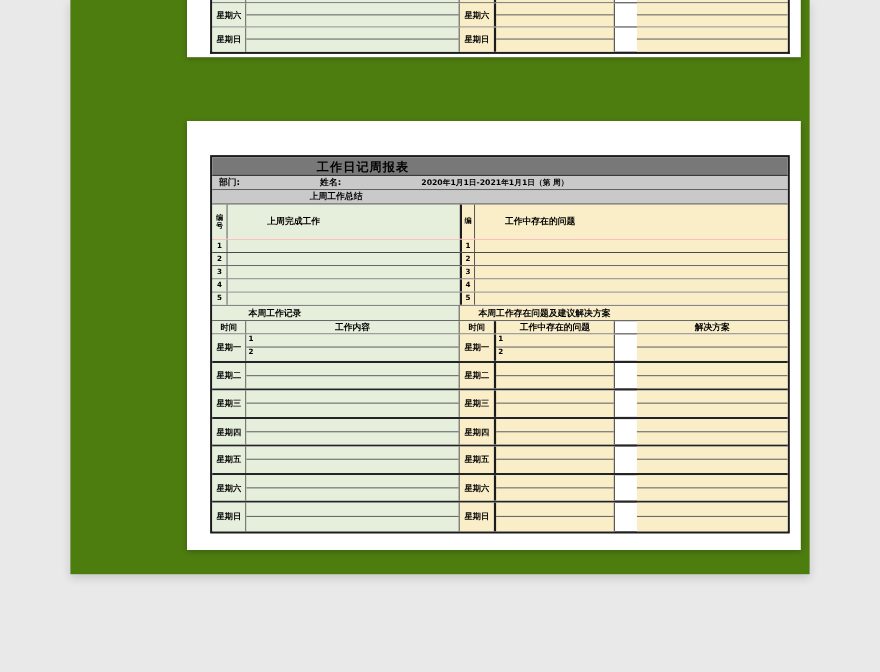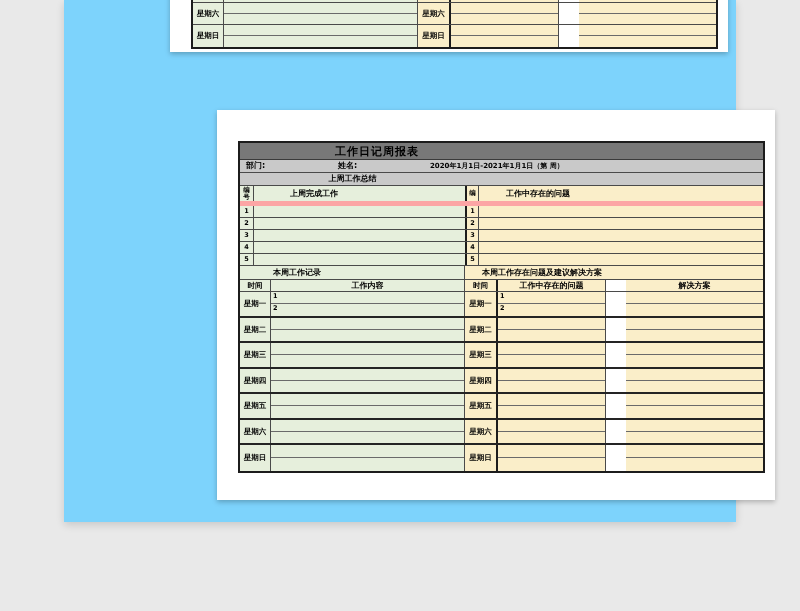--- a/index.html
+++ b/index.html
@@ -5,29 +5,29 @@
   html,body{margin:0;padding:0;}
   body{
     width:800px;height:611px;overflow:hidden;
     background:#e9e9e9;
     font-family:"DejaVu Sans","Liberation Sans",sans-serif;
     color:#000;
     position:relative;
   }
   .card{
     position:absolute;left:64px;top:0;width:672px;height:522px;
-    background:#7dd3fc;
+    background:#4d7c0f;
     box-shadow:0 3px 8px rgba(0,0,0,0.14);
   }
   .page{
     position:absolute;background:#ffffff;
     box-shadow:0 2px 5px rgba(0,0,0,0.25);
   }
   #page1{left:106px;top:-14px;width:558px;height:66px;}
-  #page2{left:106px;top:110px;width:558px;height:390px;margin-left:47px;}
+  #page2{left:106px;top:110px;width:558px;height:390px;}
 
   .tbl{position:absolute;box-sizing:content-box;}
   #tbl1{
     left:21px;top:14px;width:523px;
     border-left:2px solid #1c1c1c;border-right:2px solid #1c1c1c;border-bottom:2px solid #1c1c1c;
   }
   #tbl2{
     left:21px;top:31px;width:523px;
     border:2px solid #1c1c1c;
   }
@@ -74,21 +74,21 @@
        font-size:6.5px;font-weight:bold;line-height:7px;
        word-break:break-all;text-align:center;}
   .vtext span{display:block;width:7px;}
 
   
   .r-title{height:17px;display:flex;align-items:center;border-bottom:1px solid #3a3a3a;}
   .r-title .t{font-weight:bold;font-size:11px;letter-spacing:1px;padding-left:95px;color:#000;}
   .r-info{height:13px;border-bottom:1px solid #4a4a4a;}
   .r-info span{position:absolute;top:2px;font-weight:bold;font-size:8px;line-height:1;}
   .r-sect1{height:13px;border-bottom:1px solid #4a4a4a;}
-  .r-subhdr{height:20px;border-bottom:5px solid #fca5a5;padding-left:36px;}
+  .r-subhdr{height:32px;border-bottom:1px solid #fca5a5;padding-left:36px;}
   .r-num{height:12px;border-bottom:1px solid #4a4a4a;}
   .r-sect2{height:14px;border-bottom:1px solid #4a4a4a;}
   .r-colhdr{height:12px;border-bottom:1px solid #4a4a4a;}
   .d26{height:26px;}
   .d25{height:25px;}
   .d22{height:22px;}
   .sliver{height:3px;border-bottom:1px solid #4a4a4a;}
 </style>
 </head>
 <body>

